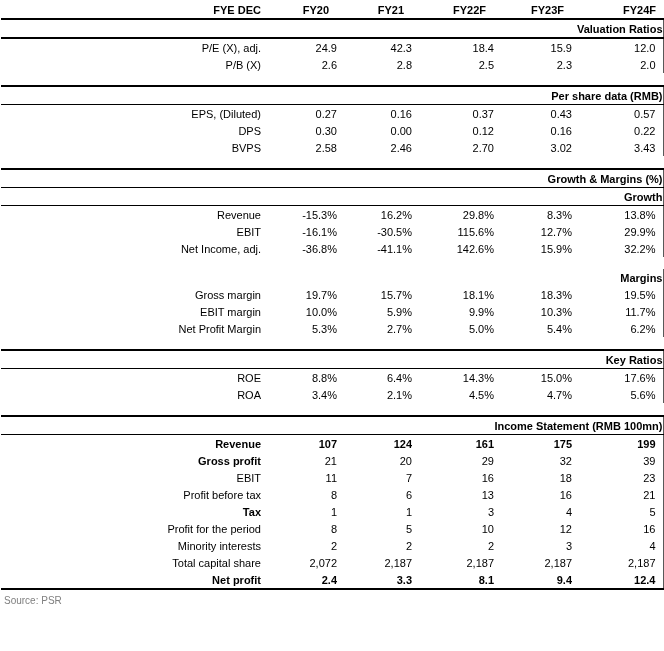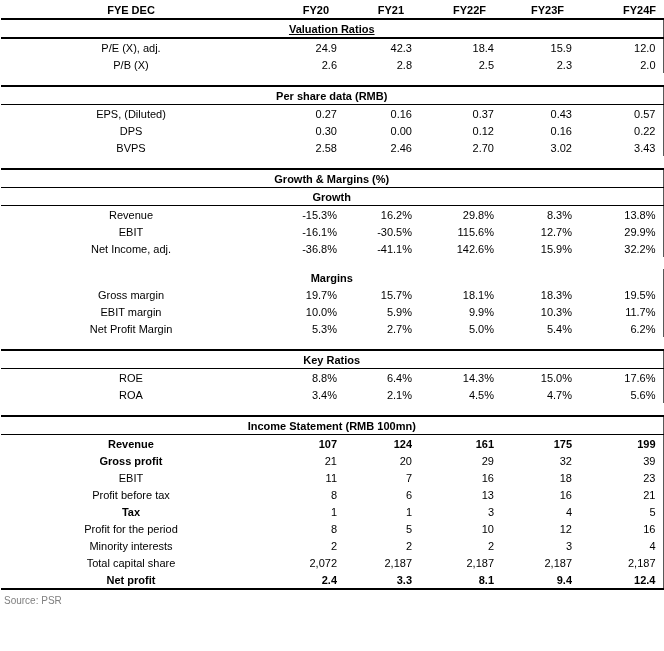--- a/index.html
+++ b/index.html
@@ -24,32 +24,32 @@
     margin-left: 1px;
   }
   table.fin-table td, table.fin-table th {
     font-size: 11px;
     line-height: 16px;
     padding: 1px 0 0 0;
     vertical-align: bottom;
     overflow: hidden;
     white-space: nowrap;
   }
-  th.lbl, td.lbl { text-align: center; padding-left: 3px; font-weight: normal; margin-left: 25px; }
+  th.lbl, td.lbl { text-align: right; padding-left: 3px; font-weight: normal; margin-left: 25px; }
   th.val, td.val { text-align: right; padding-right: 2px; }
   thead th { font-weight: bold; border-bottom: 2px solid #000; }
   thead th.val { padding-right: 8px; }
   thead th.val.last, td.val.last { padding-right: 7px; }
   td.rb { border-right: 1px solid #595959; }
   tr.title td {
     font-weight: bold;
     border-top: 2px solid #000;
     border-bottom: 1px solid #000;
   }
-  tr.title.first td { border-top: none; border-bottom: 2px solid #000; text-decoration: underline; }
+  tr.title.first td { border-top: none; border-bottom: 2px solid #000; }
   tr.sub td { font-weight: bold; }
   tr.sub.ul td { border-bottom: 1px solid #000; }
   tr.spacer td { height: 12px; line-height: 12px; padding: 0; }
   tr.bb td { border-bottom: 2px solid #000; }
   td.b { font-weight: bold; }
   .source {
     font-size: 10px;
     line-height: 13px;
     margin: 4px 0 0 4px;
   }

